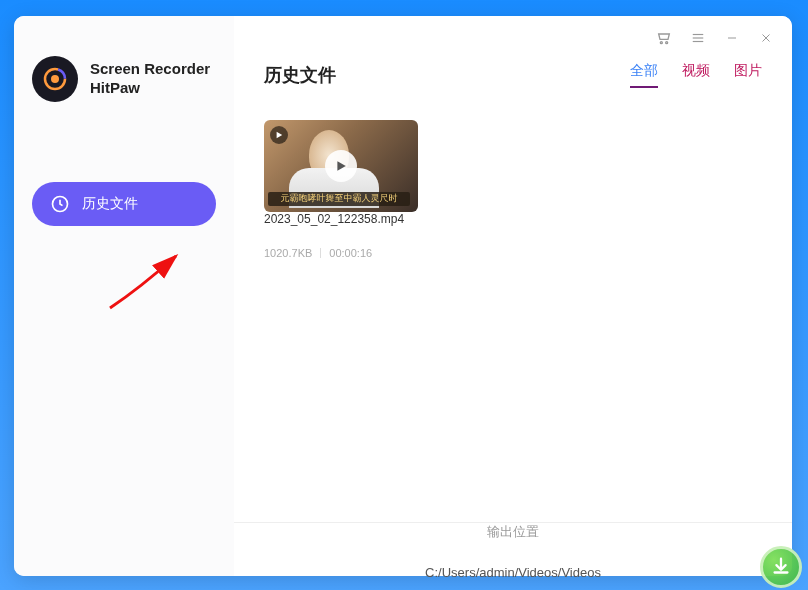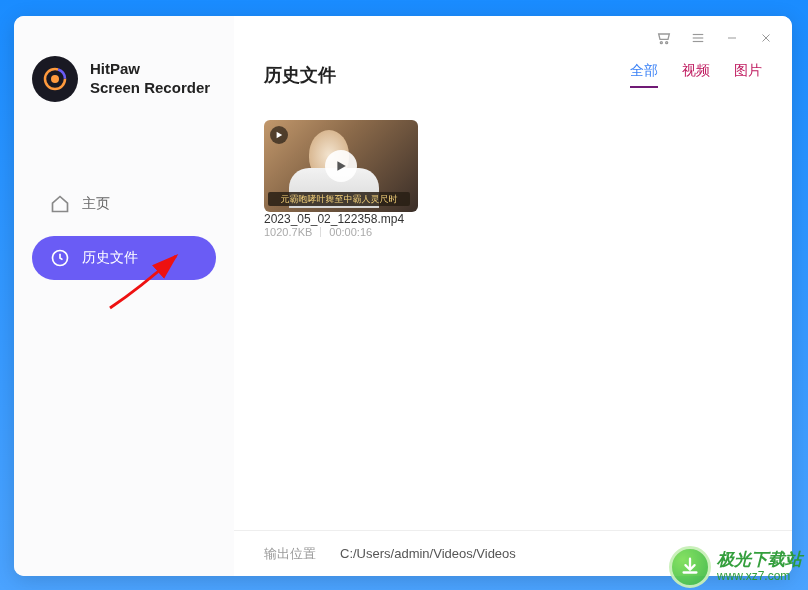--- a/index.html
+++ b/index.html
@@ -164,20 +164,21 @@
     position:absolute;
     bottom:6px; left:4px; right:8px;
     height:14px;
     background: rgba(40,30,20,0.85);
     border-radius:2px;
     font-size:9px;
     color:#f5d27a;
     text-align:center;
     line-height:14px;
     z-index:3;
+    font-family:Liberation Mono, monospace;
   }
   .play-overlay {
     position: absolute;
     top: 50%; left: 50%;
     transform: translate(-50%,-50%);
     width: 32px; height: 32px;
     background: rgba(255,255,255,0.9);
     border-radius: 50%;
     display: flex;
     align-items: center;
@@ -198,39 +199,40 @@
   .file-name {
     font-size: 12px;
     color: #333;
     white-space: nowrap;
     overflow: hidden;
     text-overflow: ellipsis;
   }
   .file-meta {
     font-size: 11px;
     color: #aaa;
-    margin-top: 0;
+    margin-top: 21px;
     display: flex;
     align-items: center;
     gap: 8px;
   }
   .meta-sep {
     width: 1px;
     height: 10px;
     background: #ddd;
   }
   .footer {
-    height: 46px;
+    height: 54px;
     border-top: 1px solid #eee;
     display: flex;
     align-items: center;
     padding: 0 30px;
     gap: 24px;
     font-size: 13px;
     color: #777;
+    flex-direction: column;
   }
   .footer-label { color: #999; }
   .footer-path { color: #555; }
   .arrow-annot {
     position: absolute;
     top: 248px;
     left: 100px;
     pointer-events: none;
     z-index: 50;
   }
@@ -264,33 +266,25 @@
   <div class="sidebar">
     <div class="brand">
       <div class="brand-icon">
         <svg width="26" height="26" viewBox="0 0 26 26">
           <circle cx="13" cy="13" r="10" fill="none" stroke="#ff9a3d" stroke-width="2.5" stroke-dasharray="50 12"></circle>
           <circle cx="13" cy="13" r="10" fill="none" stroke="#6a5cf5" stroke-width="2.5" stroke-dasharray="12 50" stroke-dashoffset="-50"></circle>
           <circle cx="13" cy="13" r="4" fill="#ff9a3d"></circle>
         </svg>
       </div>
       <div class="brand-text">
+        <div>Screen Recorder</div>
         <div>HitPaw</div>
-        <div>Screen Recorder</div>
       </div>
     </div>
 
-    <div class="nav-item">
-      <span class="nav-icon">
-        <svg width="20" height="20" viewBox="0 0 24 24" fill="none" stroke="#888" stroke-width="2">
-          <path d="M3 11 L12 3 L21 11 V21 H3 Z"></path>
-        </svg>
-      </span>
-      <span>主页</span>
-    </div>
 
     <div class="nav-item active">
       <span class="nav-icon">
         <svg width="20" height="20" viewBox="0 0 24 24" fill="none" stroke="#fff" stroke-width="2">
           <circle cx="12" cy="12" r="9"></circle>
           <path d="M12 7 V12 L15 14"></path>
         </svg>
       </span>
       <span>历史文件</span>
     </div>
@@ -375,17 +369,13 @@
   <path d="M 10 60 Q 40 40 76 8" stroke="#e11" stroke-width="3" fill="none" marker-end="url(#ah)"></path>
 </svg>
 
 <div class="watermark">
   <div class="wm-icon">
     <svg width="22" height="22" viewBox="0 0 24 24" fill="#fff">
       <path d="M12 3 L12 15 M12 15 L7 10 M12 15 L17 10" stroke="#fff" stroke-width="2.5" fill="none" stroke-linecap="round"></path>
       <path d="M5 18 H19" stroke="#fff" stroke-width="2.5" stroke-linecap="round"></path>
     </svg>
   </div>
-  <div class="wm-text">
-    <span class="t1">极光下载站</span>
-    <span class="t2">www.xz7.com</span>
-  </div>
 </div>
 
 </body></html>

